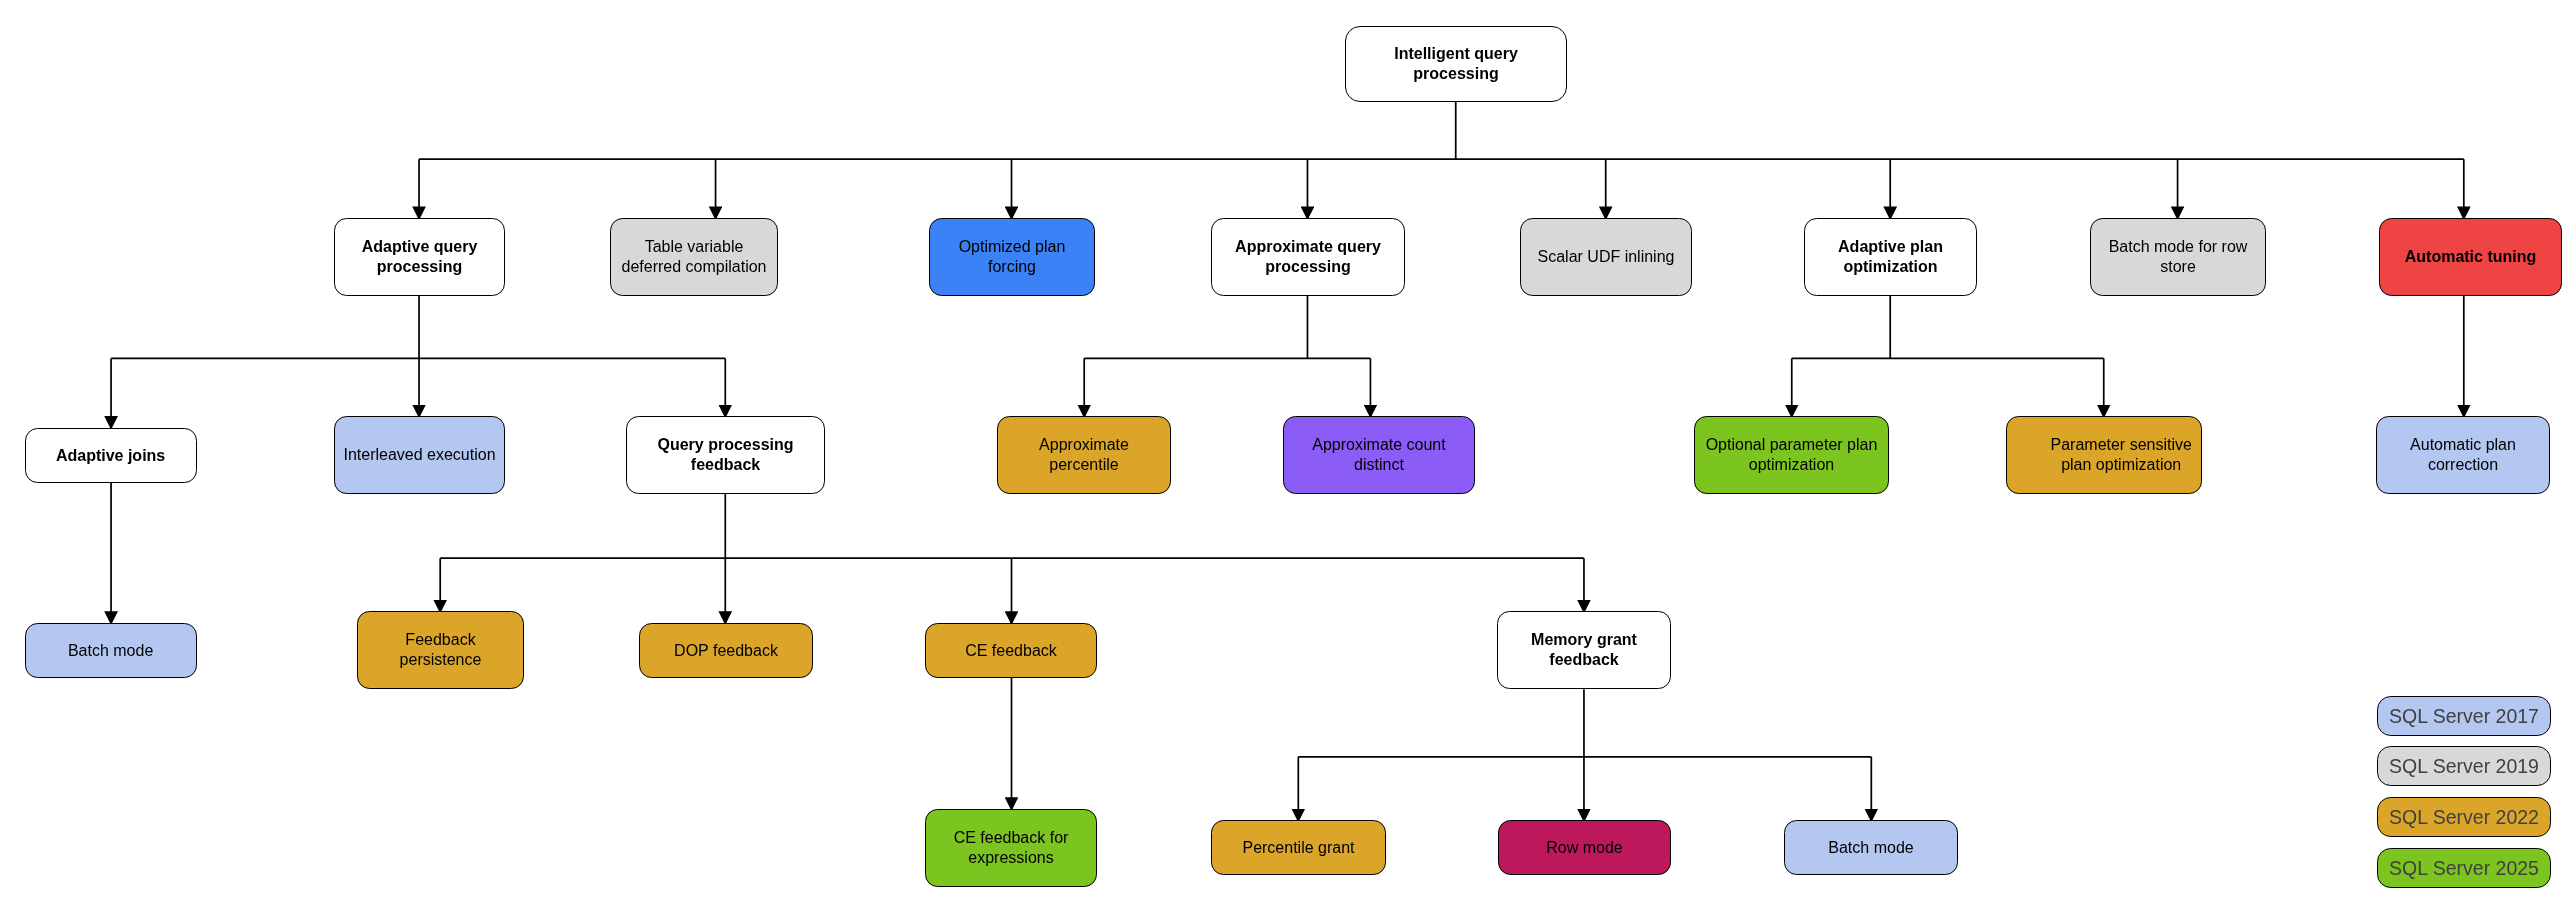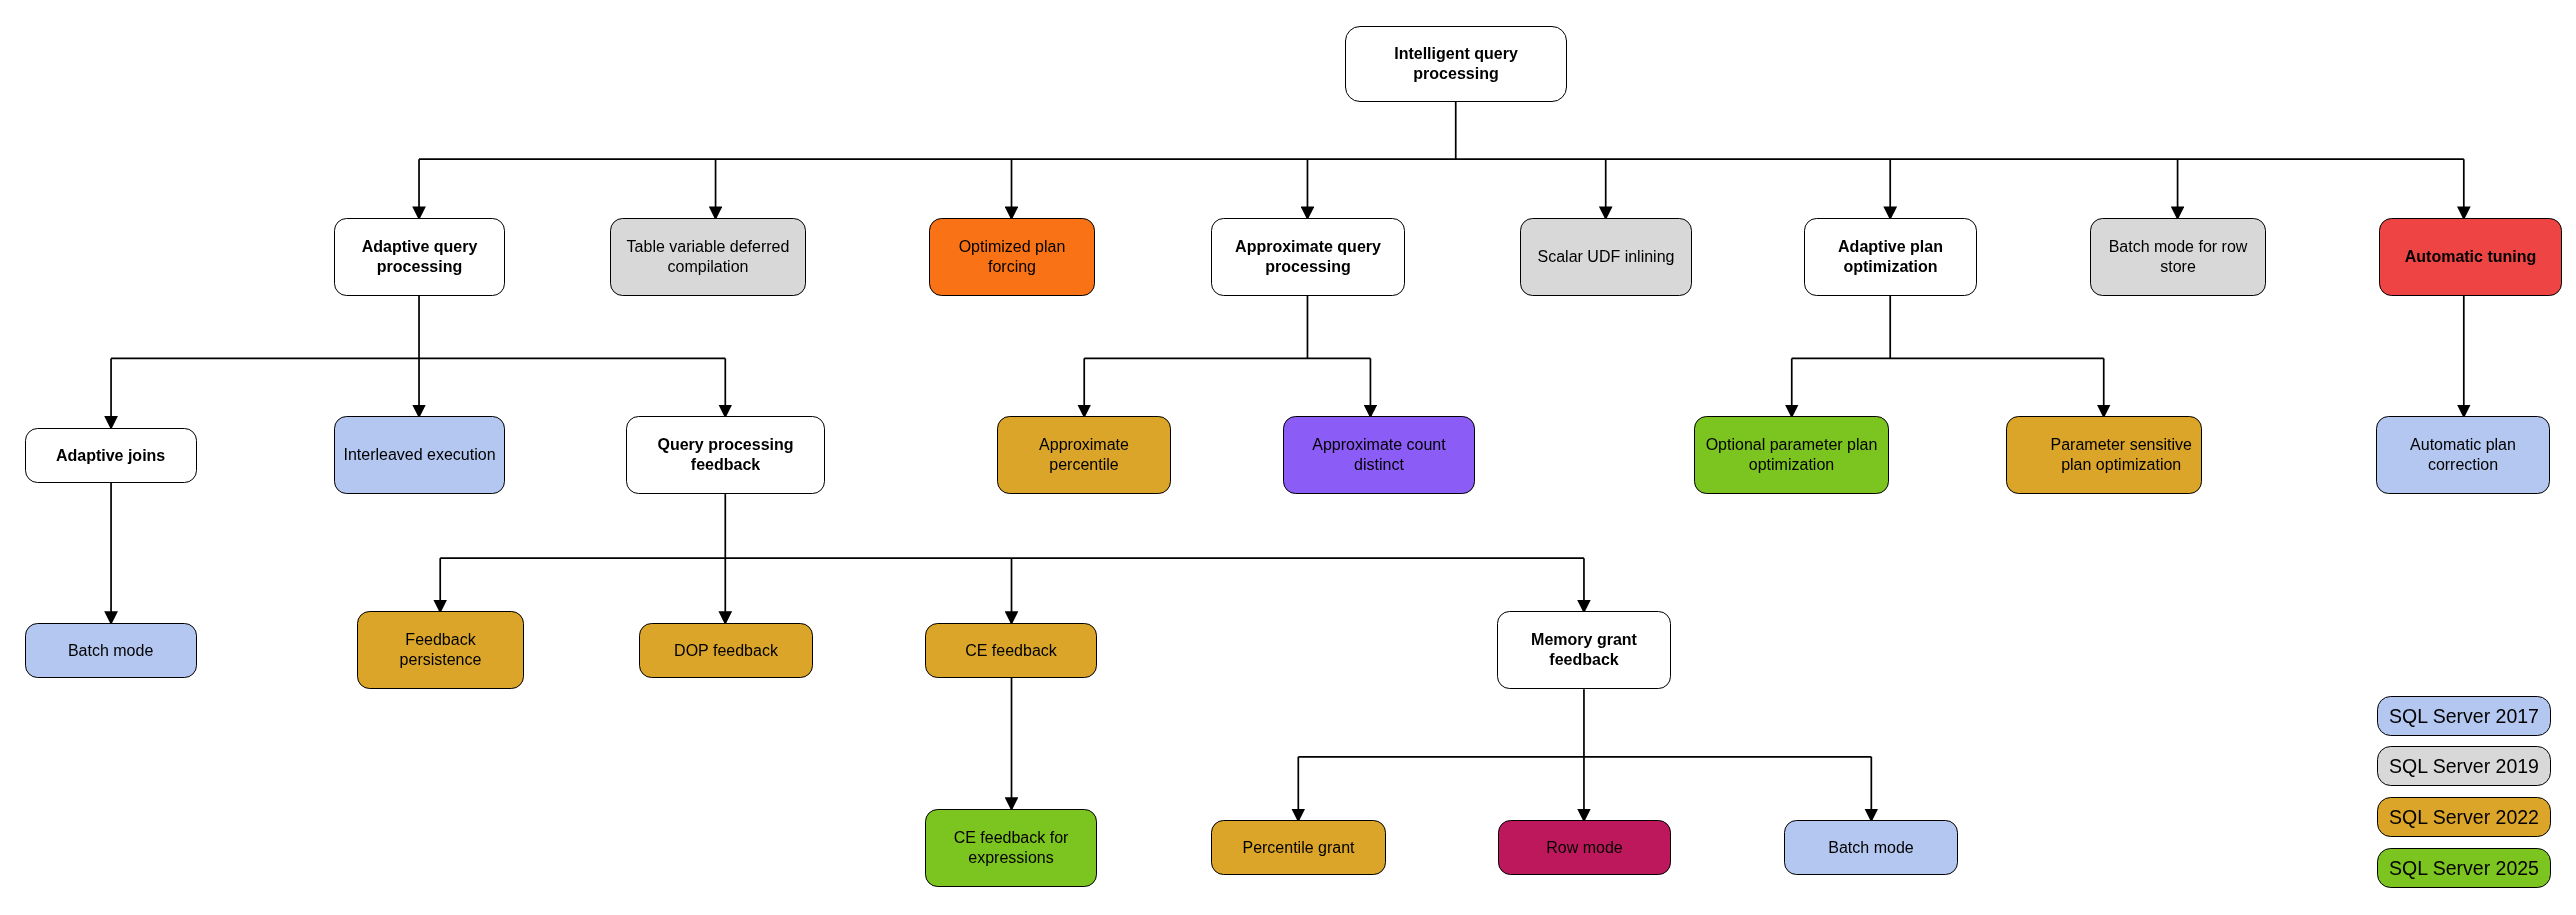--- a/index.html
+++ b/index.html
@@ -36,21 +36,21 @@
     position:absolute;
     width:174px;
     height:40px;
     box-sizing:border-box;
     border:1.7px solid #000;
     border-radius:13.7px;
     display:flex;
     align-items:center;
     justify-content:center;
     font-size:19.5px;
-    color:#000000;
+    color:#404040;
   }
 </style>
 <title>Intelligent query processing</title></head>
 <body>
 
 <div class="canvas">
 
   <svg class="edges" width="2576" height="916" viewBox="0 0 4500 1600">
     <defs>
       <marker id="arrow" viewBox="0 0 10 10" refX="8.5" refY="5" markerWidth="8" markerHeight="8" orient="auto-start-reverse">
@@ -123,24 +123,24 @@
     </g>
   </svg>
 
   <div class="node root cat" style="left: 1345px; top: 26px; width: 222px; background: rgb(255, 255, 255);">
       <span>Intelligent query processing</span>
     </div>
 
   <div class="node h2 cat" style="left: 334px; top: 218px; width: 171px; background: rgb(255, 255, 255);">
       <span>Adaptive query processing</span>
     </div>
-  <div class="node h2" style="left: 610px; top: 218px; width: 196px; background: rgb(216, 216, 216);">
+  <div class="node h2" style="left: 610px; top: 218px; width: 168px; background: rgb(216, 216, 216);">
       <span>Table variable deferred compilation</span>
     </div>
-  <div class="node h2" style="left: 929px; top: 218px; width: 166px; background: #f97316;">
+  <div class="node h2" style="left: 929px; top: 218px; width: 166px; background: #3b82f6;">
       <span>Optimized plan forcing</span>
     </div>
   <div class="node h2 cat" style="left: 1211px; top: 218px; width: 194px; background: rgb(255, 255, 255);">
       <span>Approximate query processing</span>
     </div>
   <div class="node h2" style="left: 1520px; top: 218px; width: 172px; background: rgb(216, 216, 216);">
       <span>Scalar UDF inlining</span>
     </div>
   <div class="node h2 cat" style="left: 1804px; top: 218px; width: 173px; background: rgb(255, 255, 255);">
       <span>Adaptive plan optimization</span>

